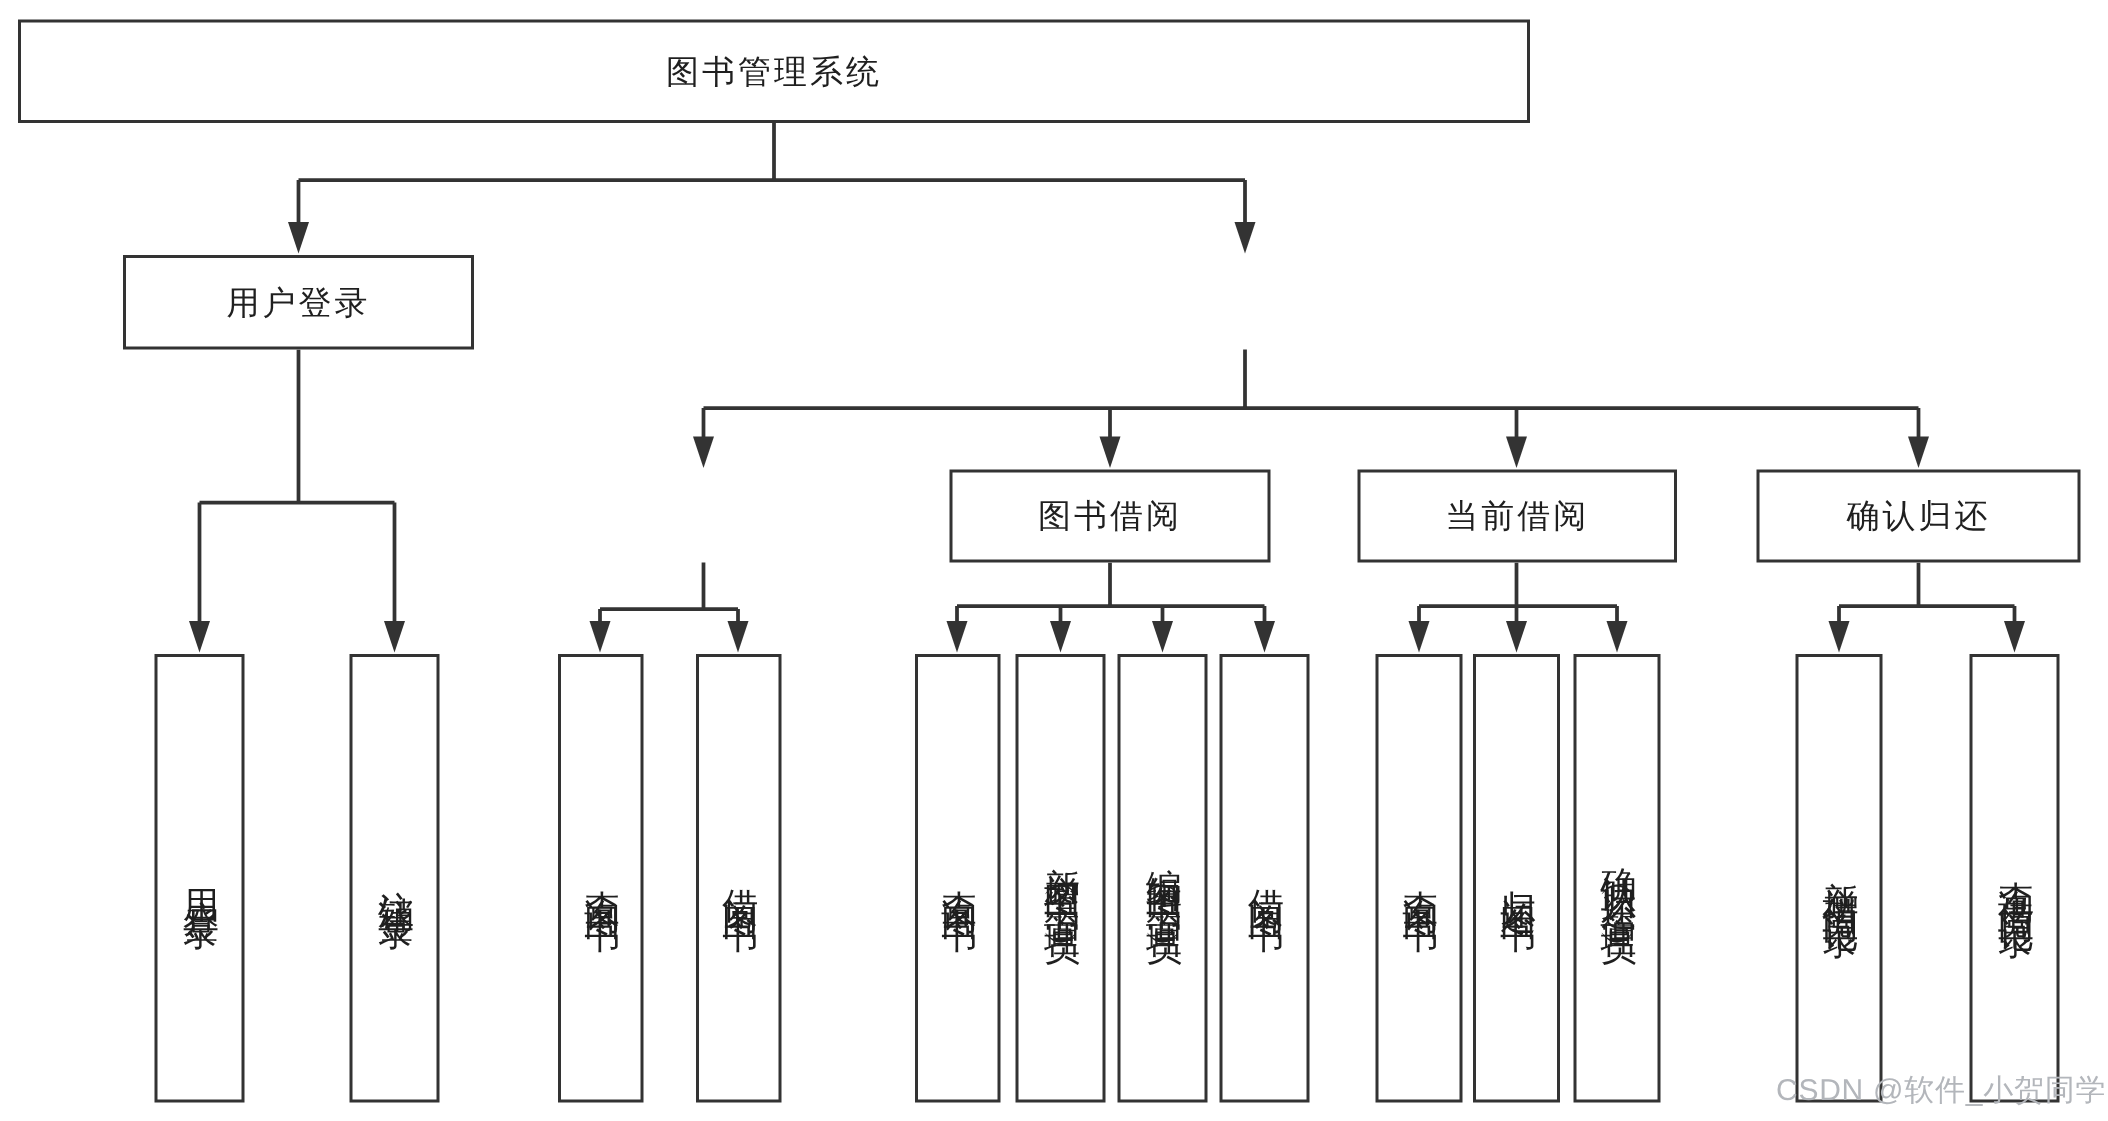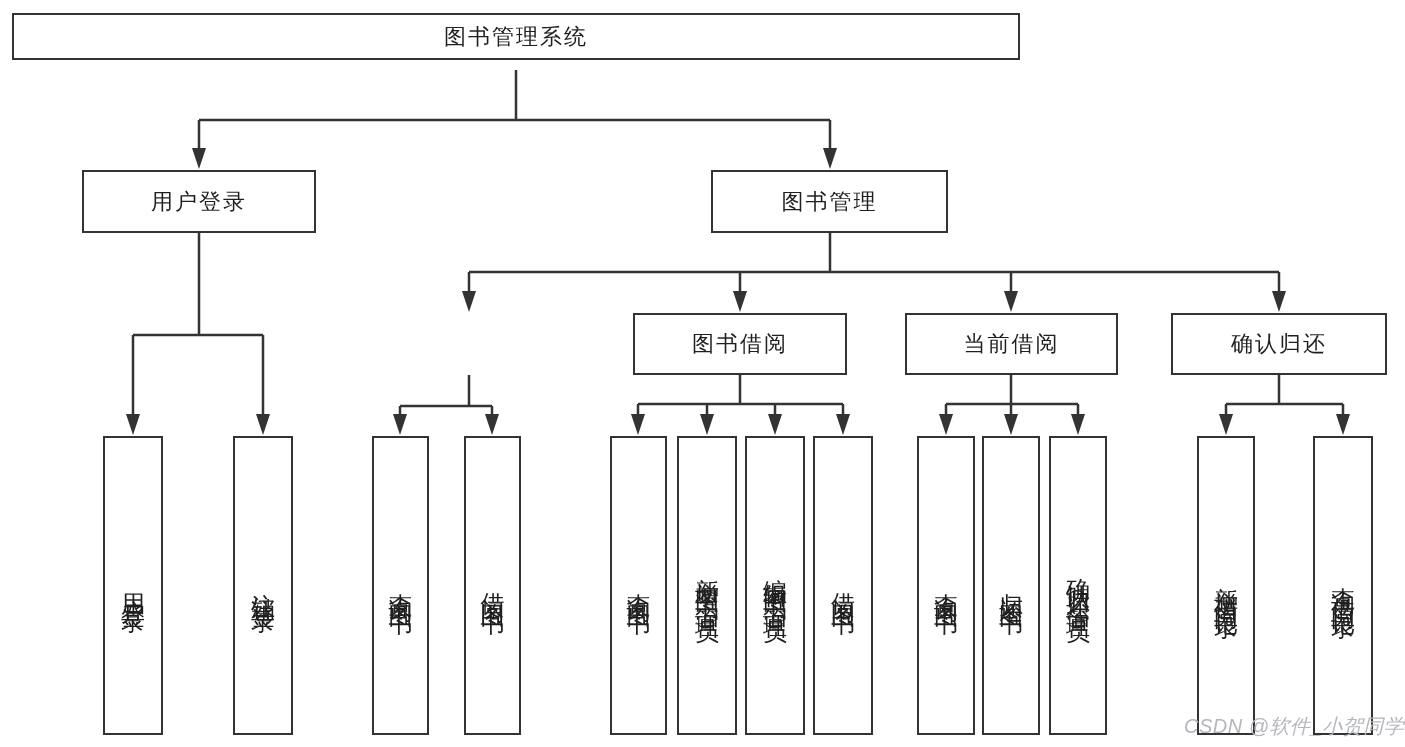--- a/index.html
+++ b/index.html
@@ -43,21 +43,20 @@
   }
   #watermark {
     position: absolute;
     left: 1184px;
     top: 713px;
     z-index: 3;
     font-size: 20px;
     letter-spacing: 0.5px;
     color: #b3b6bb;
     white-space: nowrap;
-    font-style: italic;
   }
 </style>
 </head>
 <body>
 
 <div id="canvas">
 
   <svg id="wires" viewBox="0 0 1405 747" xmlns="http://www.w3.org/2000/svg">
     <g stroke="#333333" stroke-width="2.5" fill="none">
       <path d="M516,70 V120 M199,120 H830 M199,120 V152 M830,120 V152"></path>
@@ -105,29 +104,26 @@
       <polygon points="768,414 782,414 775,435"></polygon>
       <polygon points="836,414 850,414 843,435"></polygon>
       <polygon points="939,414 953,414 946,435"></polygon>
       <polygon points="1004,414 1018,414 1011,435"></polygon>
       <polygon points="1071,414 1085,414 1078,435"></polygon>
       <polygon points="1219,414 1233,414 1226,435"></polygon>
       <polygon points="1336,414 1350,414 1343,435"></polygon>
     </g>
   </svg>
 
-  <div class="node hnode" style="left:12px;top:13px;width:1008px;height:47px">
+  <div class="node hnode" style="left:12px;top:13px;width:1008px;height:69px">
     <span>图书管理系统</span>
   </div>
 
   <div class="node hnode" style="left:82px;top:170px;width:234px;height:63px">
     <span>用户登录</span>
-  </div>
-  <div class="node hnode" style="left:711px;top:170px;width:237px;height:63px">
-    <span>图书管理</span>
   </div>
 
   <div class="node hnode" style="left:633px;top:313px;width:214px;height:62px">
     <span>图书借阅</span>
   </div>
   <div class="node hnode" style="left:905px;top:313px;width:213px;height:62px">
     <span>当前借阅</span>
   </div>
   <div class="node hnode" style="left:1171px;top:313px;width:216px;height:62px">
     <span>确认归还</span>

